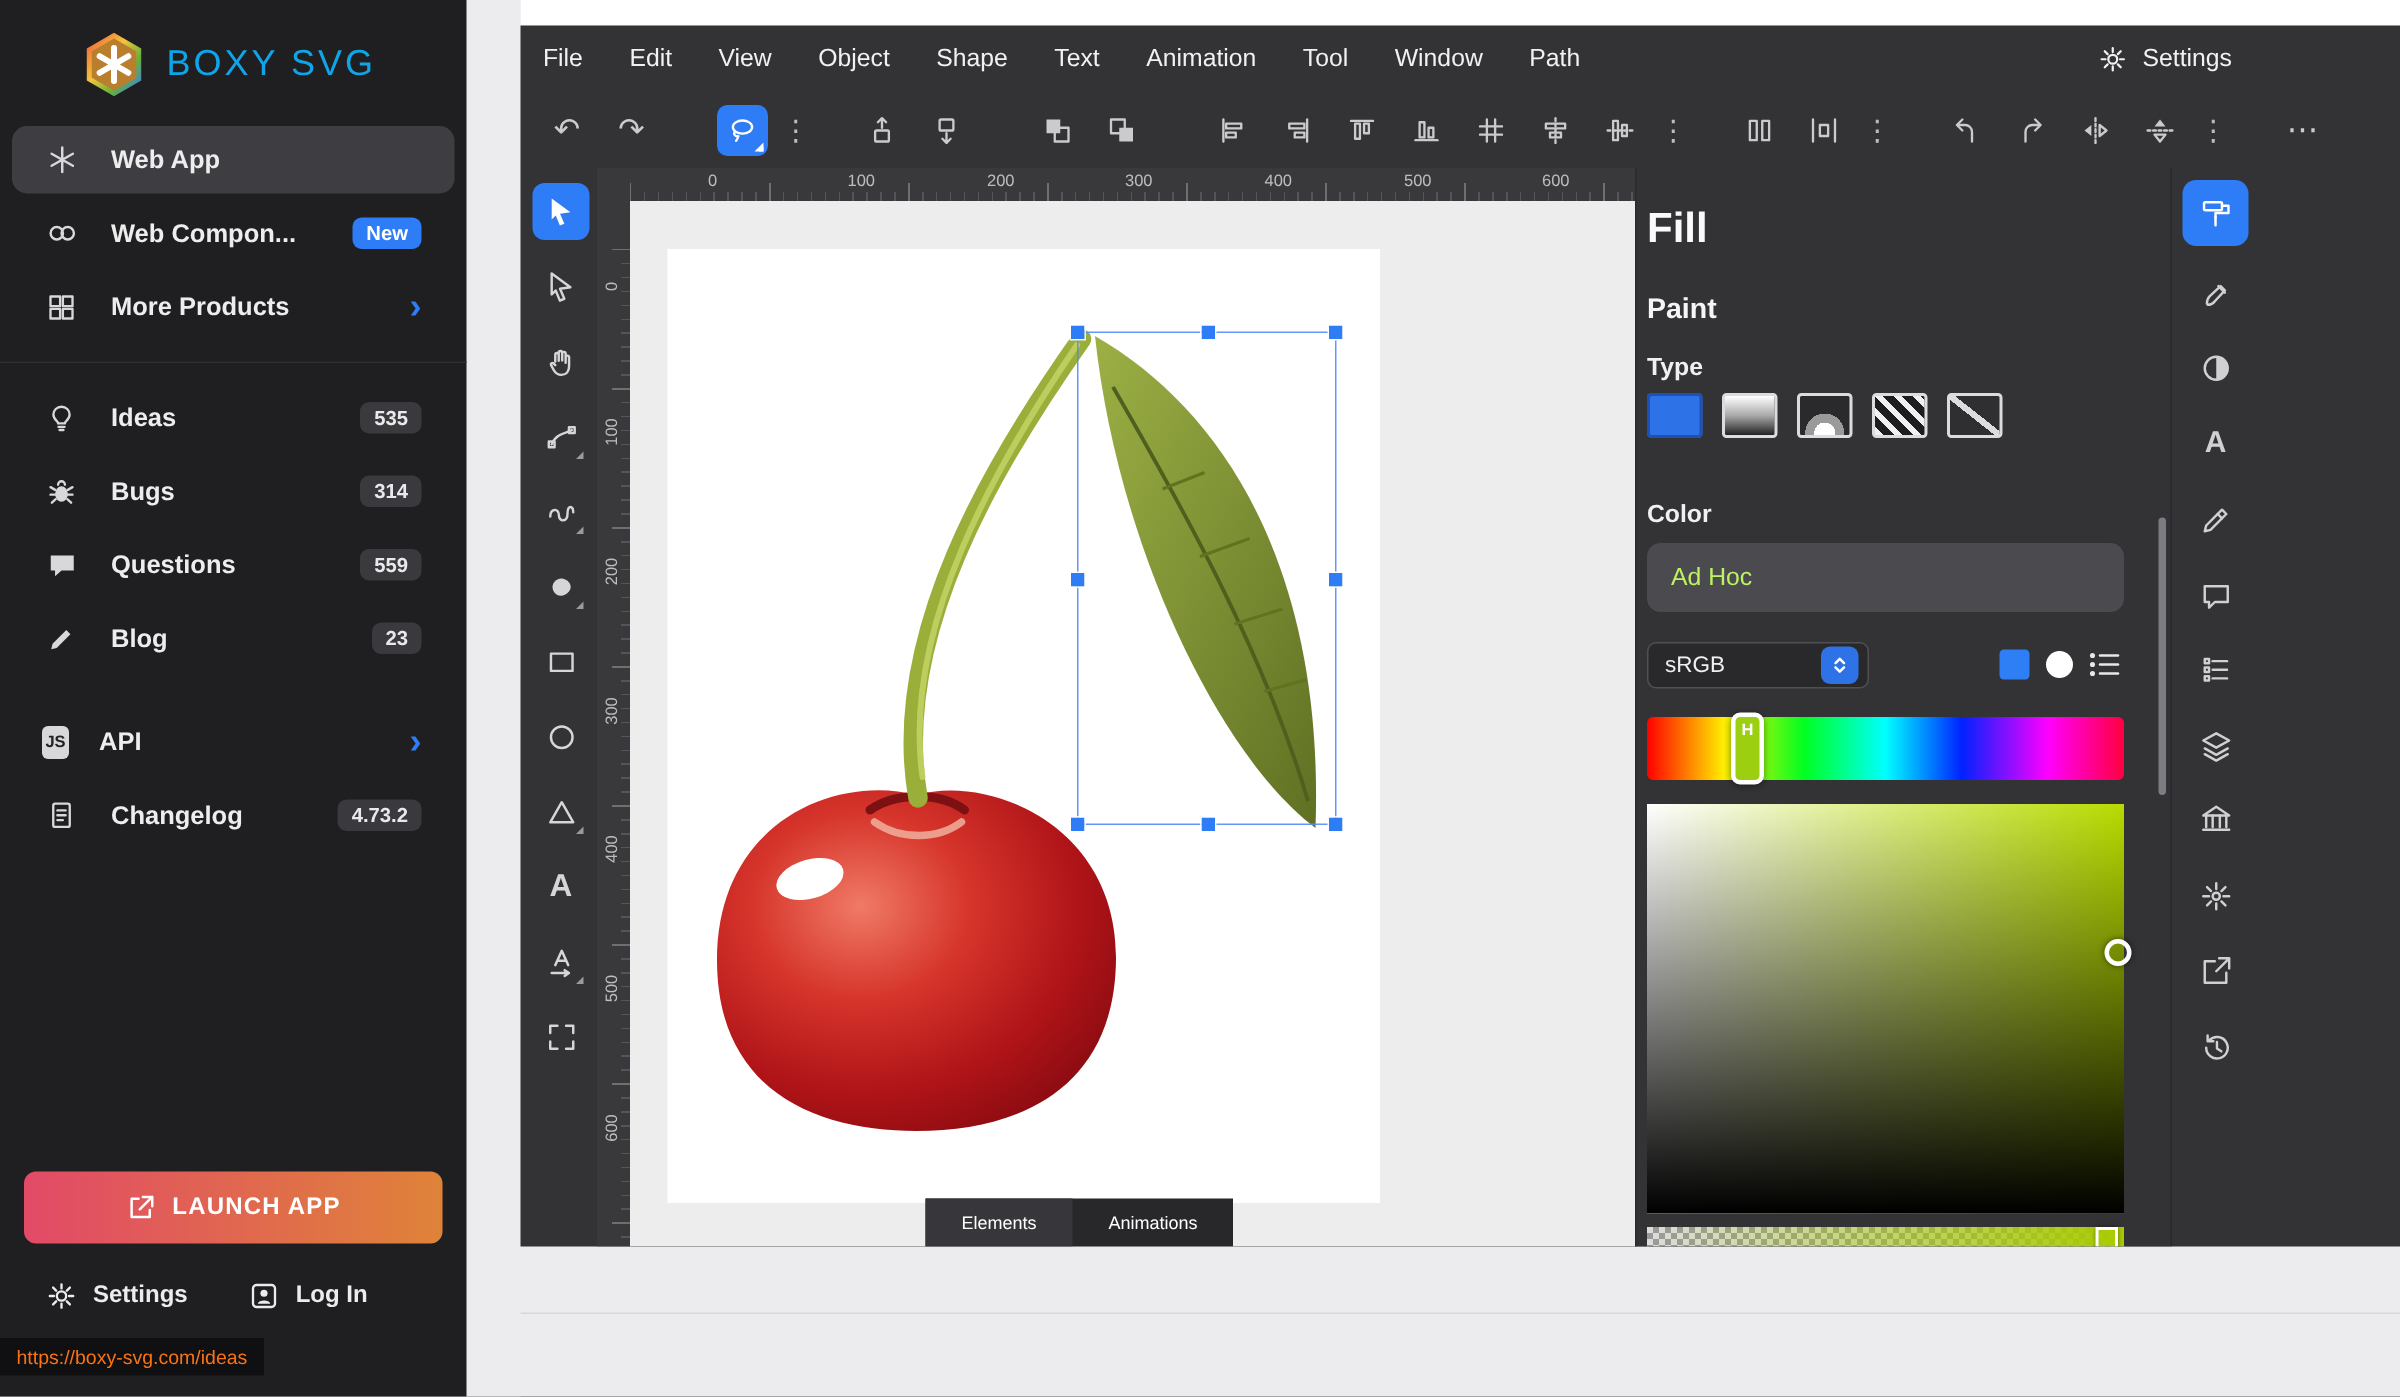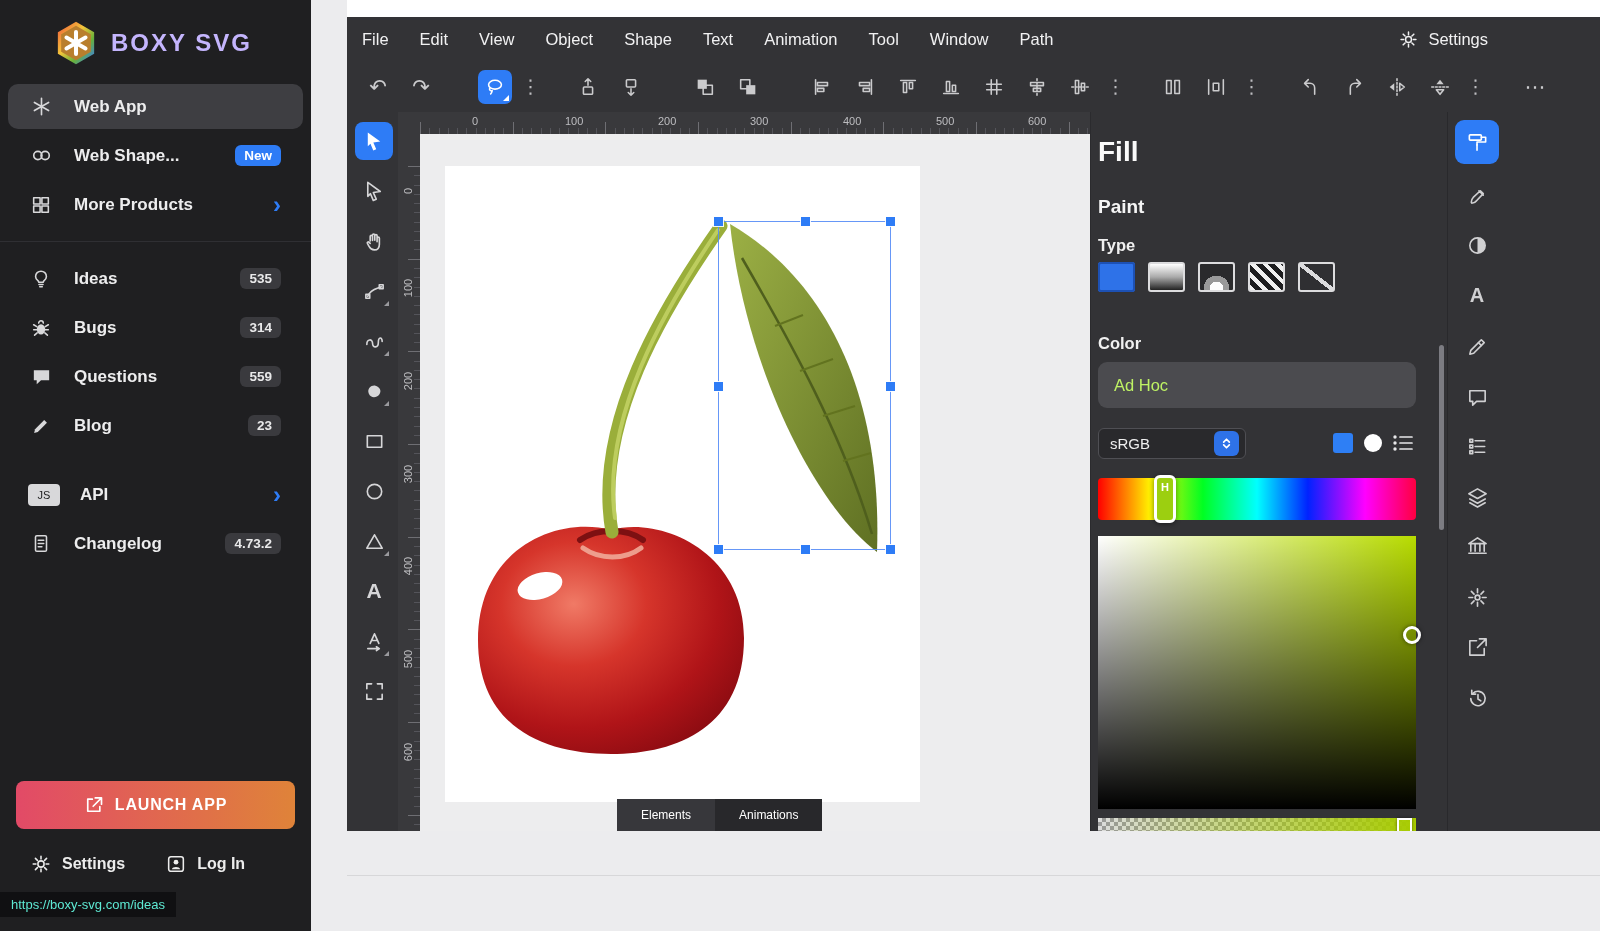--- a/index.html
+++ b/index.html
@@ -10,37 +10,37 @@
 
 
 .top-strip{position:absolute;left:347px;top:0;right:0;height:17px;background:#ffffff}
 .below-strip{position:absolute;left:311px;top:831px;right:0;bottom:0;background:#ececee}
 .below-line{position:absolute;left:311px;top:875px;right:0;height:1px;background:#d7d7d9}
 .gap-col{position:absolute;left:311px;top:0;width:36px;height:931px;background:#ececee}
 
 
 .sidebar{position:absolute;left:0;top:0;width:311px;height:931px;background:#1f1f21;display:flex;flex-direction:column;padding-bottom:56px}
 .logo{display:flex;align-items:center;gap:13px;padding:20px 0 16px 54px}
-.brand{font-size:24px;font-weight:700;letter-spacing:2px;color:#c4b5fd}
+.brand{font-size:24px;font-weight:400;letter-spacing:2px;color:#0ea5e9}
 .srow{display:flex;align-items:center;height:45px;margin:2px 0;padding:0 30px 0 28px;gap:20px;font-size:17px;font-weight:600;color:#ededee;cursor:pointer;position:relative}
 .srow.sel{background:#3e3e42;border-radius:10px;margin:2px 8px;padding:0 22px 0 20px}
 .sic{width:26px;display:flex;justify-content:center;color:#d8d8da;flex:none}
 .badge{margin-left:auto;background:#3a3a3e;border-radius:6px;padding:4px 9px;font-size:13.5px;font-weight:700;color:#e9e9ea;line-height:1}
 .badge.new{background:#2e7cf6;color:#fff}
 .chev{margin-left:auto;color:#2e7cf6;font-size:24px;font-weight:700;line-height:1}
 .sdiv{height:1px;background:#2f2f33;margin:12px 0}
 .sgap{height:20px}
 .grow{flex:1}
 .search{margin:10px 16px 8px;height:40px;background:#28282b;border:1px solid #515156;border-radius:8px;display:flex;align-items:center;gap:8px;padding:0 12px;color:#9b9b9f}
 .search input{flex:1;background:none;border:none;outline:none;color:#e5e5e5;font-size:15px;font-family:"Liberation Sans",sans-serif}
 .search input::placeholder{color:#9b9b9f}
 .launch{margin:8px 16px;height:48px;border:none;border-radius:8px;background:linear-gradient(90deg,#e24a67,#df8339);color:#fff;font-weight:700;font-size:16px;letter-spacing:.8px;display:flex;align-items:center;justify-content:center;gap:11px;cursor:pointer;font-family:"Liberation Sans",sans-serif}
 .sbottom{display:flex;align-items:center;gap:40px;padding:16px 0 0 30px}
 .sbtn{display:flex;align-items:center;gap:10px;font-size:16px;font-weight:600;color:#ececec;cursor:pointer}
-.url-tip{position:absolute;left:0;bottom:14px;background:#101012;color:#5eead4;font-size:13px;padding:5px 11px;white-space:nowrap}
+.url-tip{position:absolute;left:0;bottom:14px;background:#101012;color:#f97316;font-size:13px;padding:5px 11px;white-space:nowrap}
 
 
 .app{position:absolute;left:347px;top:17px;width:1253px;height:814px;background:#333336;overflow:hidden}
 .menubar{position:absolute;left:0;top:0;right:0;height:44px;display:flex;align-items:center;gap:31px;padding-left:15px;font-size:16.5px;color:#f1f1f2}
 .mitem{cursor:pointer}
 .msettings{position:absolute;right:112px;display:flex;align-items:center;gap:9px;cursor:pointer}
 .toolbar{position:absolute;left:0;top:44px;right:0;height:51px;display:flex;align-items:center;padding-left:14px;gap:9px}
 .tb{width:34px;height:34px;border-radius:7px;display:flex;align-items:center;justify-content:center;color:#cbcbcd;font-size:21px;cursor:pointer;flex:none;position:relative}
 .tb svg{width:22px;height:22px}
 .tb.active{background:#2e7cf6;color:#fff}
@@ -148,21 +148,21 @@
     <span>Web App</span>
   </div>
 
   <div class="srow">
     <span class="sic">
       <svg class="ic" width="25" height="23" viewBox="0 0 24 24">
           <circle cx="8.2" cy="12" r="4.3"></circle>
           <circle cx="15.8" cy="12" r="4.3"></circle>
         </svg>
     </span>
-    <span>Web Shape...</span>
+    <span>Web Compon...</span>
     <span class="badge new">New</span>
   </div>
 
   <div class="srow">
     <span class="sic">
       <svg class="ic" width="22" height="22" viewBox="0 0 24 24">
           <rect x="4" y="4" width="7" height="7"></rect>
           <rect x="13" y="4" width="7" height="7"></rect>
           <rect x="4" y="13" width="7" height="7"></rect>
           <rect x="13" y="13" width="7" height="7"></rect>
@@ -212,21 +212,21 @@
           <path d="M4.5 19.5l1-4 10-10 3 3-10 10z" fill="#d8d8da"></path>
         </svg>
     </span>
     <span>Blog</span>
     <span class="badge">23</span>
   </div>
 
   <div class="sgap"></div>
 
   <div class="srow">
-    <span class="sic" style="background:#d8d8da;color:#222;border-radius:4px;width:32px;height:22px;align-items:center;font-size:11px;font-weight:400;display:flex;justify-content:center">
+    <span class="sic" style="background:#d8d8da;color:#222;border-radius:4px;width:18px;height:22px;align-items:center;font-size:11px;font-weight:700;display:flex;justify-content:center">
         <span>JS</span>
       </span>
     <span>API</span>
     <span class="chev">›</span>
   </div>
 
   <div class="srow">
     <span class="sic">
       <svg class="ic" width="22" height="23" viewBox="0 0 24 24">
           <rect x="6" y="3.5" width="12" height="17" rx="1.5"></rect>

